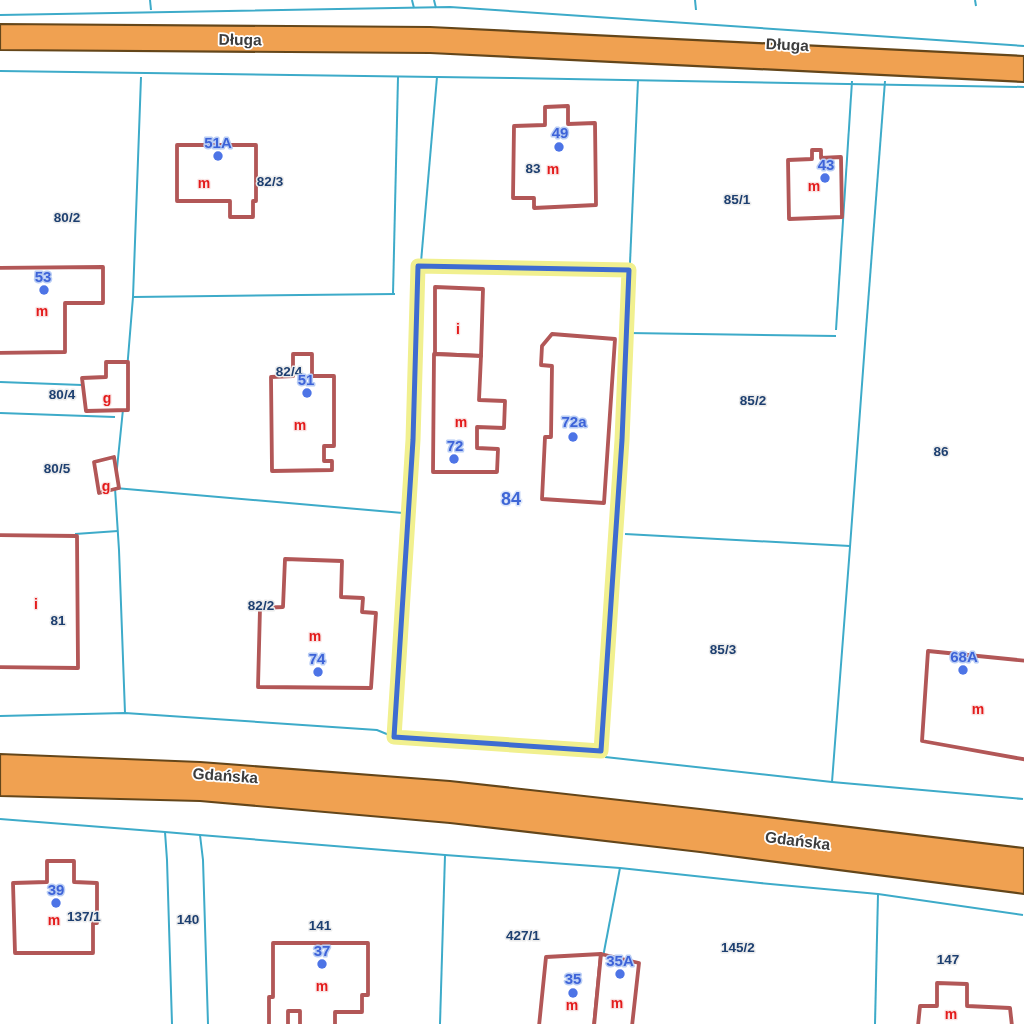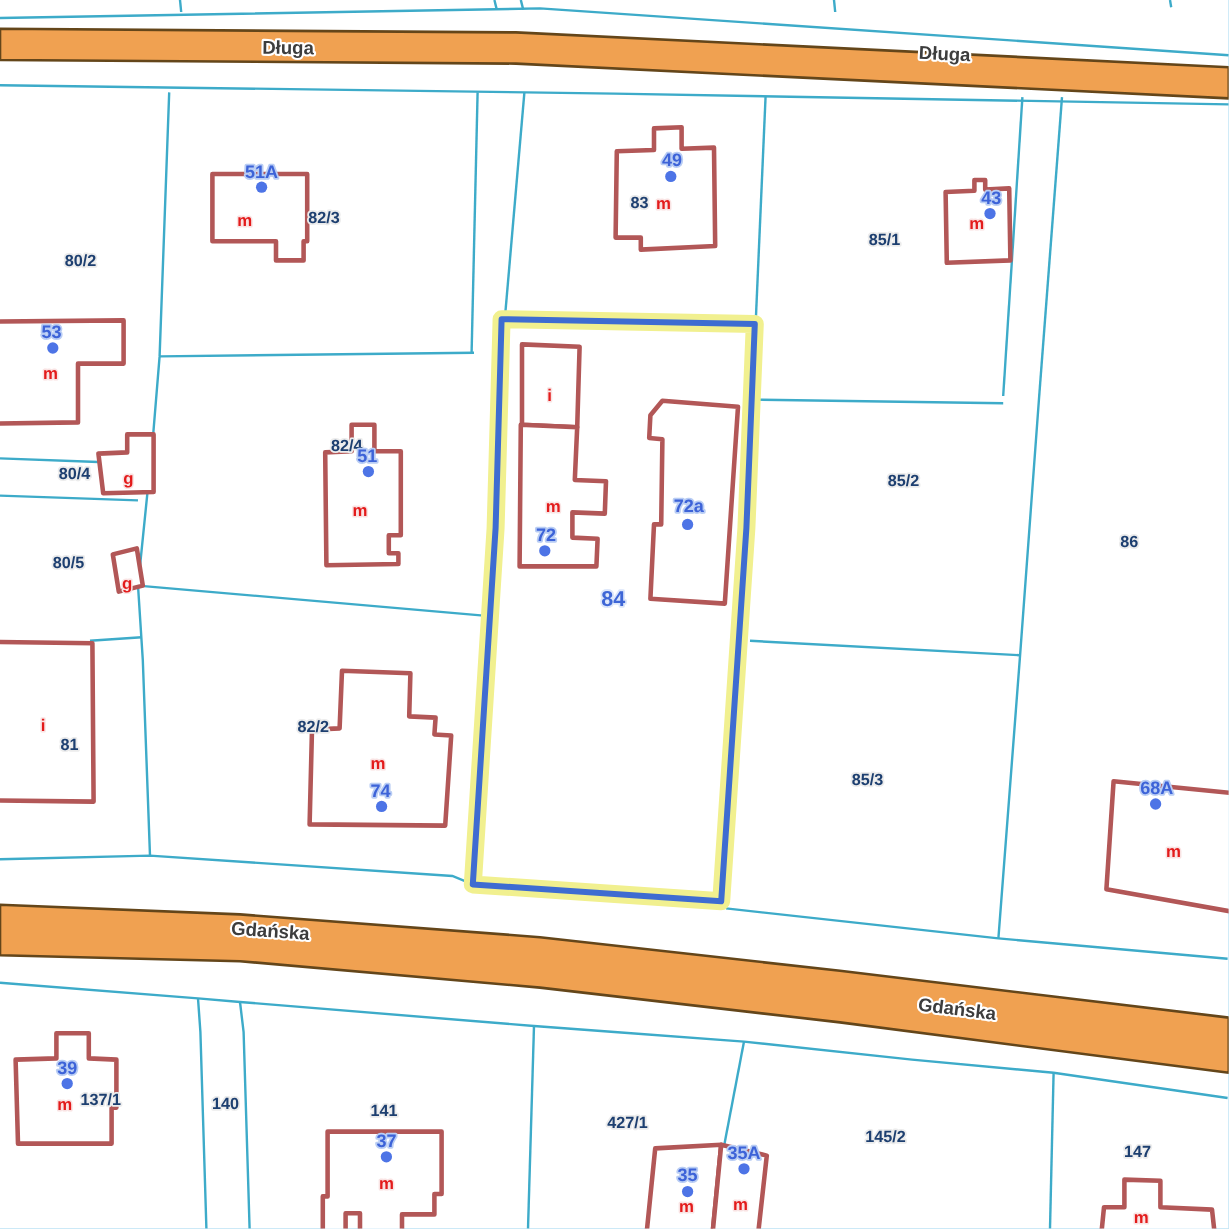--- a/index.html
+++ b/index.html
@@ -1,16 +1,16 @@
 <!DOCTYPE html>
 <html><head>
 <meta charset="utf-8">
 <style>
   html,body{margin:0;padding:0;background:#dddddd;}
-  .map-wrap{width:1024px;height:1024px;position:relative;background:#7dd3fc;overflow:hidden;margin:0 auto;}
+  .map-wrap{width:1024px;height:1024px;position:relative;background:#3b82f6;overflow:hidden;margin:0 auto;}
   svg{display:block;}
   text{text-anchor:middle;paint-order:stroke;stroke-linejoin:round;}
   .road-label{font:bold 15.5px "Liberation Sans",sans-serif;}
   .parcel-label{font:bold 13.5px "Liberation Sans",sans-serif;}
   .sel-parcel-label{font:bold 18px "Liberation Sans",sans-serif;}
   .addr-label{font:bold 15px "Liberation Sans",sans-serif;}
   .letter-label{font:bold 14px "Liberation Sans",sans-serif;}
 </style>
 </head>
 <body>

